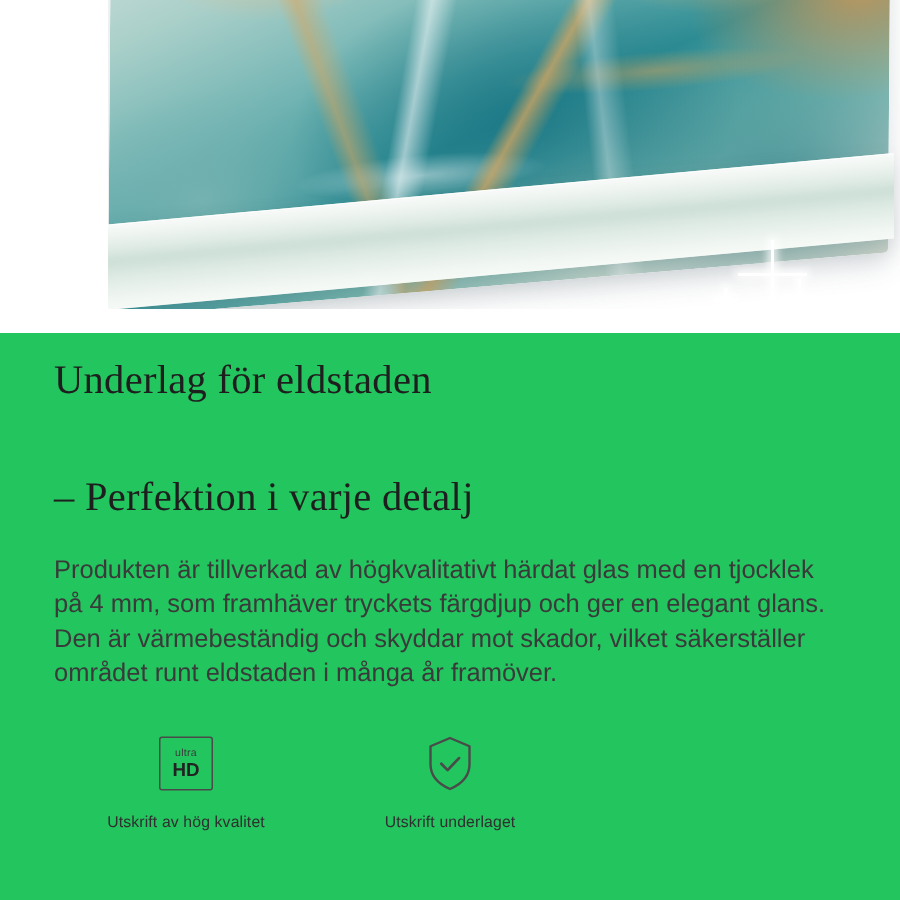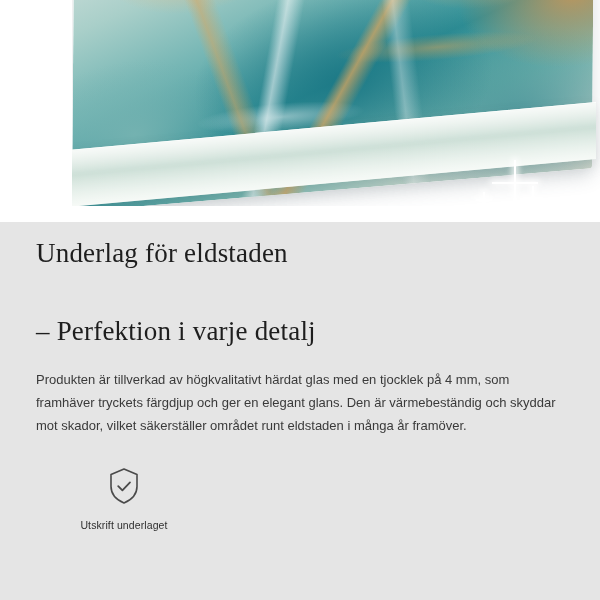--- a/index.html
+++ b/index.html
@@ -10,21 +10,21 @@
     width: 600px;
     height: 600px;
     background: #ffffff;
     font-family: "Liberation Sans", sans-serif;
     overflow: hidden;
   }
   .page {
     position: relative;
     width: 600px;
     height: 600px;
-    background: #e5e5e5;
+    background: #22c55e;
   }
 
   
   .hero {
     position: relative;
     width: 600px;
     height: 222px;
     overflow: hidden;
     background: #ffffff;
   }
@@ -125,21 +125,21 @@
     font-weight: 400;
     color: #1e1e1e;
     letter-spacing: 0.2px;
   }
   .headline .l2 {
     display: block;
     margin-top: 44px;
   }
   .body-copy {
     margin: 20px 0 0 0;
-    font-size: 13px;
+    font-size: 17px;
     line-height: 23px;
     color: #3a3a3a;
     max-width: 524px;
   }
 
   
   .features {
     margin-top: 26px;
     display: grid;
     grid-template-columns: repeat(3, 1fr);
@@ -212,20 +212,29 @@
     <h1 class="headline">
       <span>Underlag för eldstaden</span>
       <span class="l2">– Perfektion i varje detalj</span>
     </h1>
 
     <p class="body-copy">Produkten är tillverkad av högkvalitativt härdat glas med en tjocklek på 4 mm, som framhäver tryckets färgdjup och ger en elegant glans. Den är värmebeständig och skyddar mot skador, vilket säkerställer området runt eldstaden i många år framöver.</p>
 
     <div class="features">
 
 
+      <div class="feature">
+        <div class="icon-box">
+          <div class="ultrahd-box">
+            <span class="u-small">ultra</span>
+            <span class="u-big">HD</span>
+          </div>
+        </div>
+        <div class="caption">Utskrift av hög kvalitet</div>
+      </div>
 
       <div class="feature">
         <div class="icon-box">
           <svg width="38" height="42" viewBox="0 0 38 42">
             <path d="M19 4 L32 9.5 v12 c0 8.5 -6 13.5 -13 16.5 c-7 -3 -13 -8 -13 -16.5 v-12 z" fill="none" stroke="#4a4a4a" stroke-width="1.6" stroke-linejoin="round"></path>
             <path d="M13.2 21.2 l4.2 4.2 l7.6 -8" fill="none" stroke="#4a4a4a" stroke-width="1.8" stroke-linecap="round" stroke-linejoin="round"></path>
           </svg>
         </div>
         <div class="caption">Utskrift underlaget</div>
       </div>

